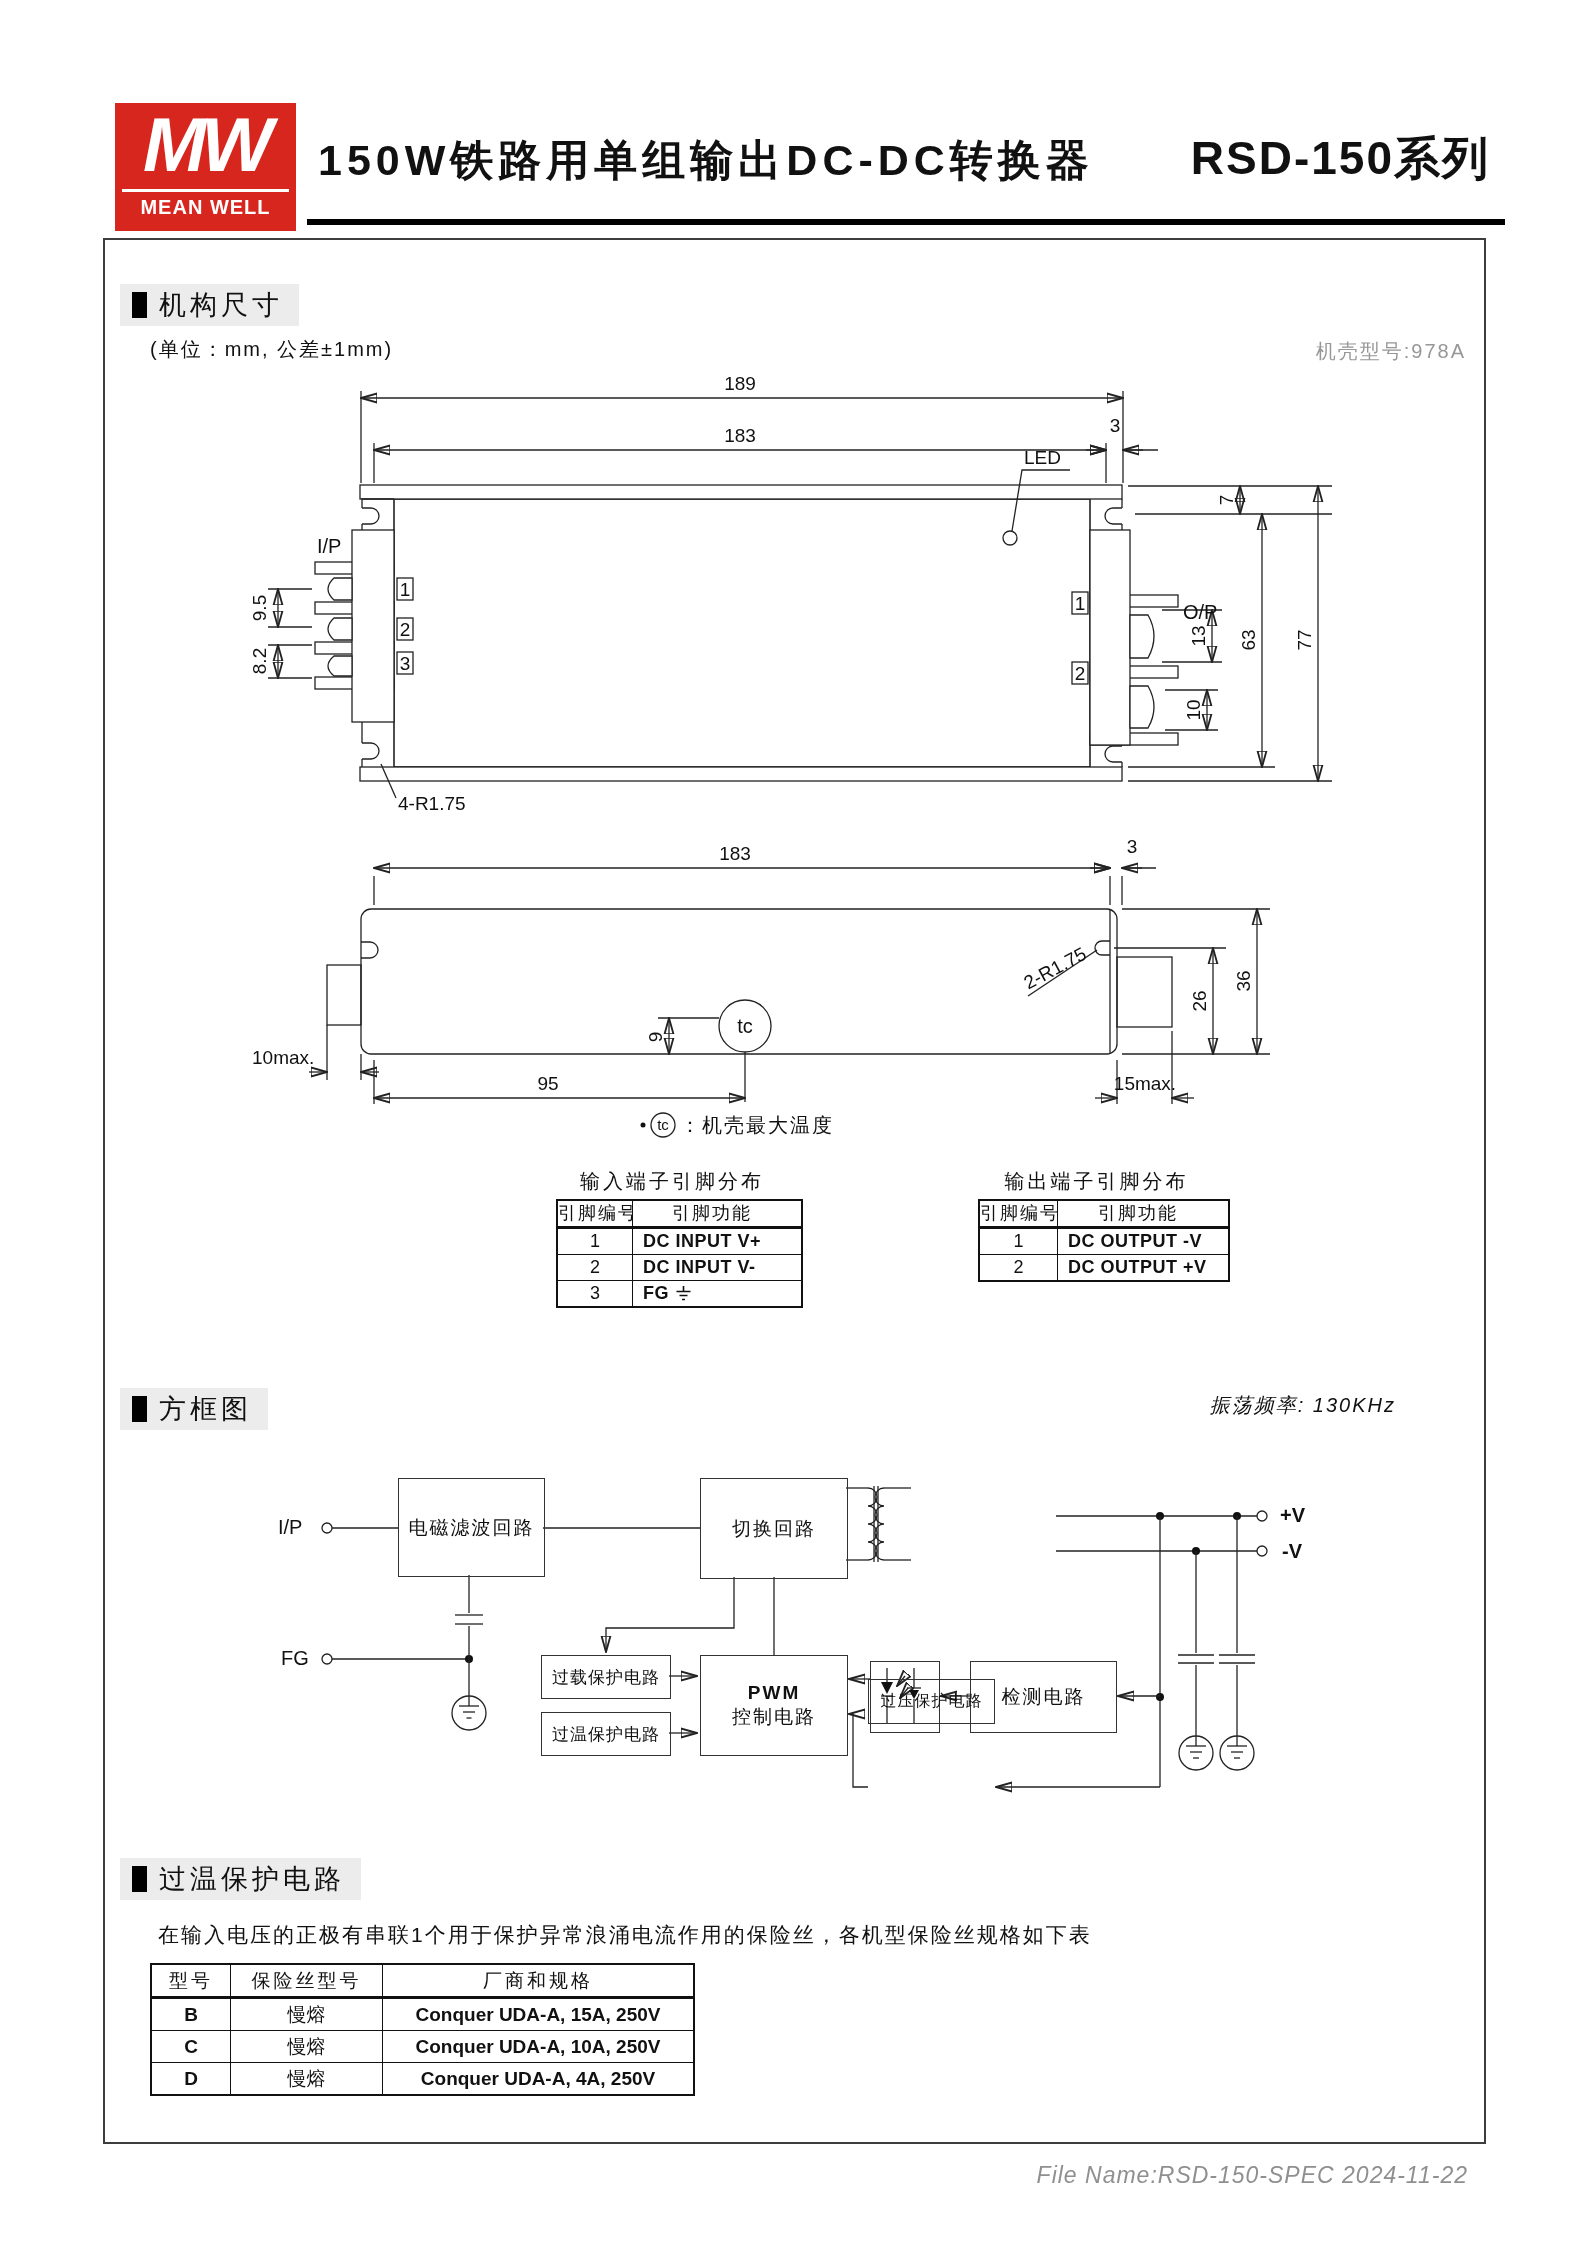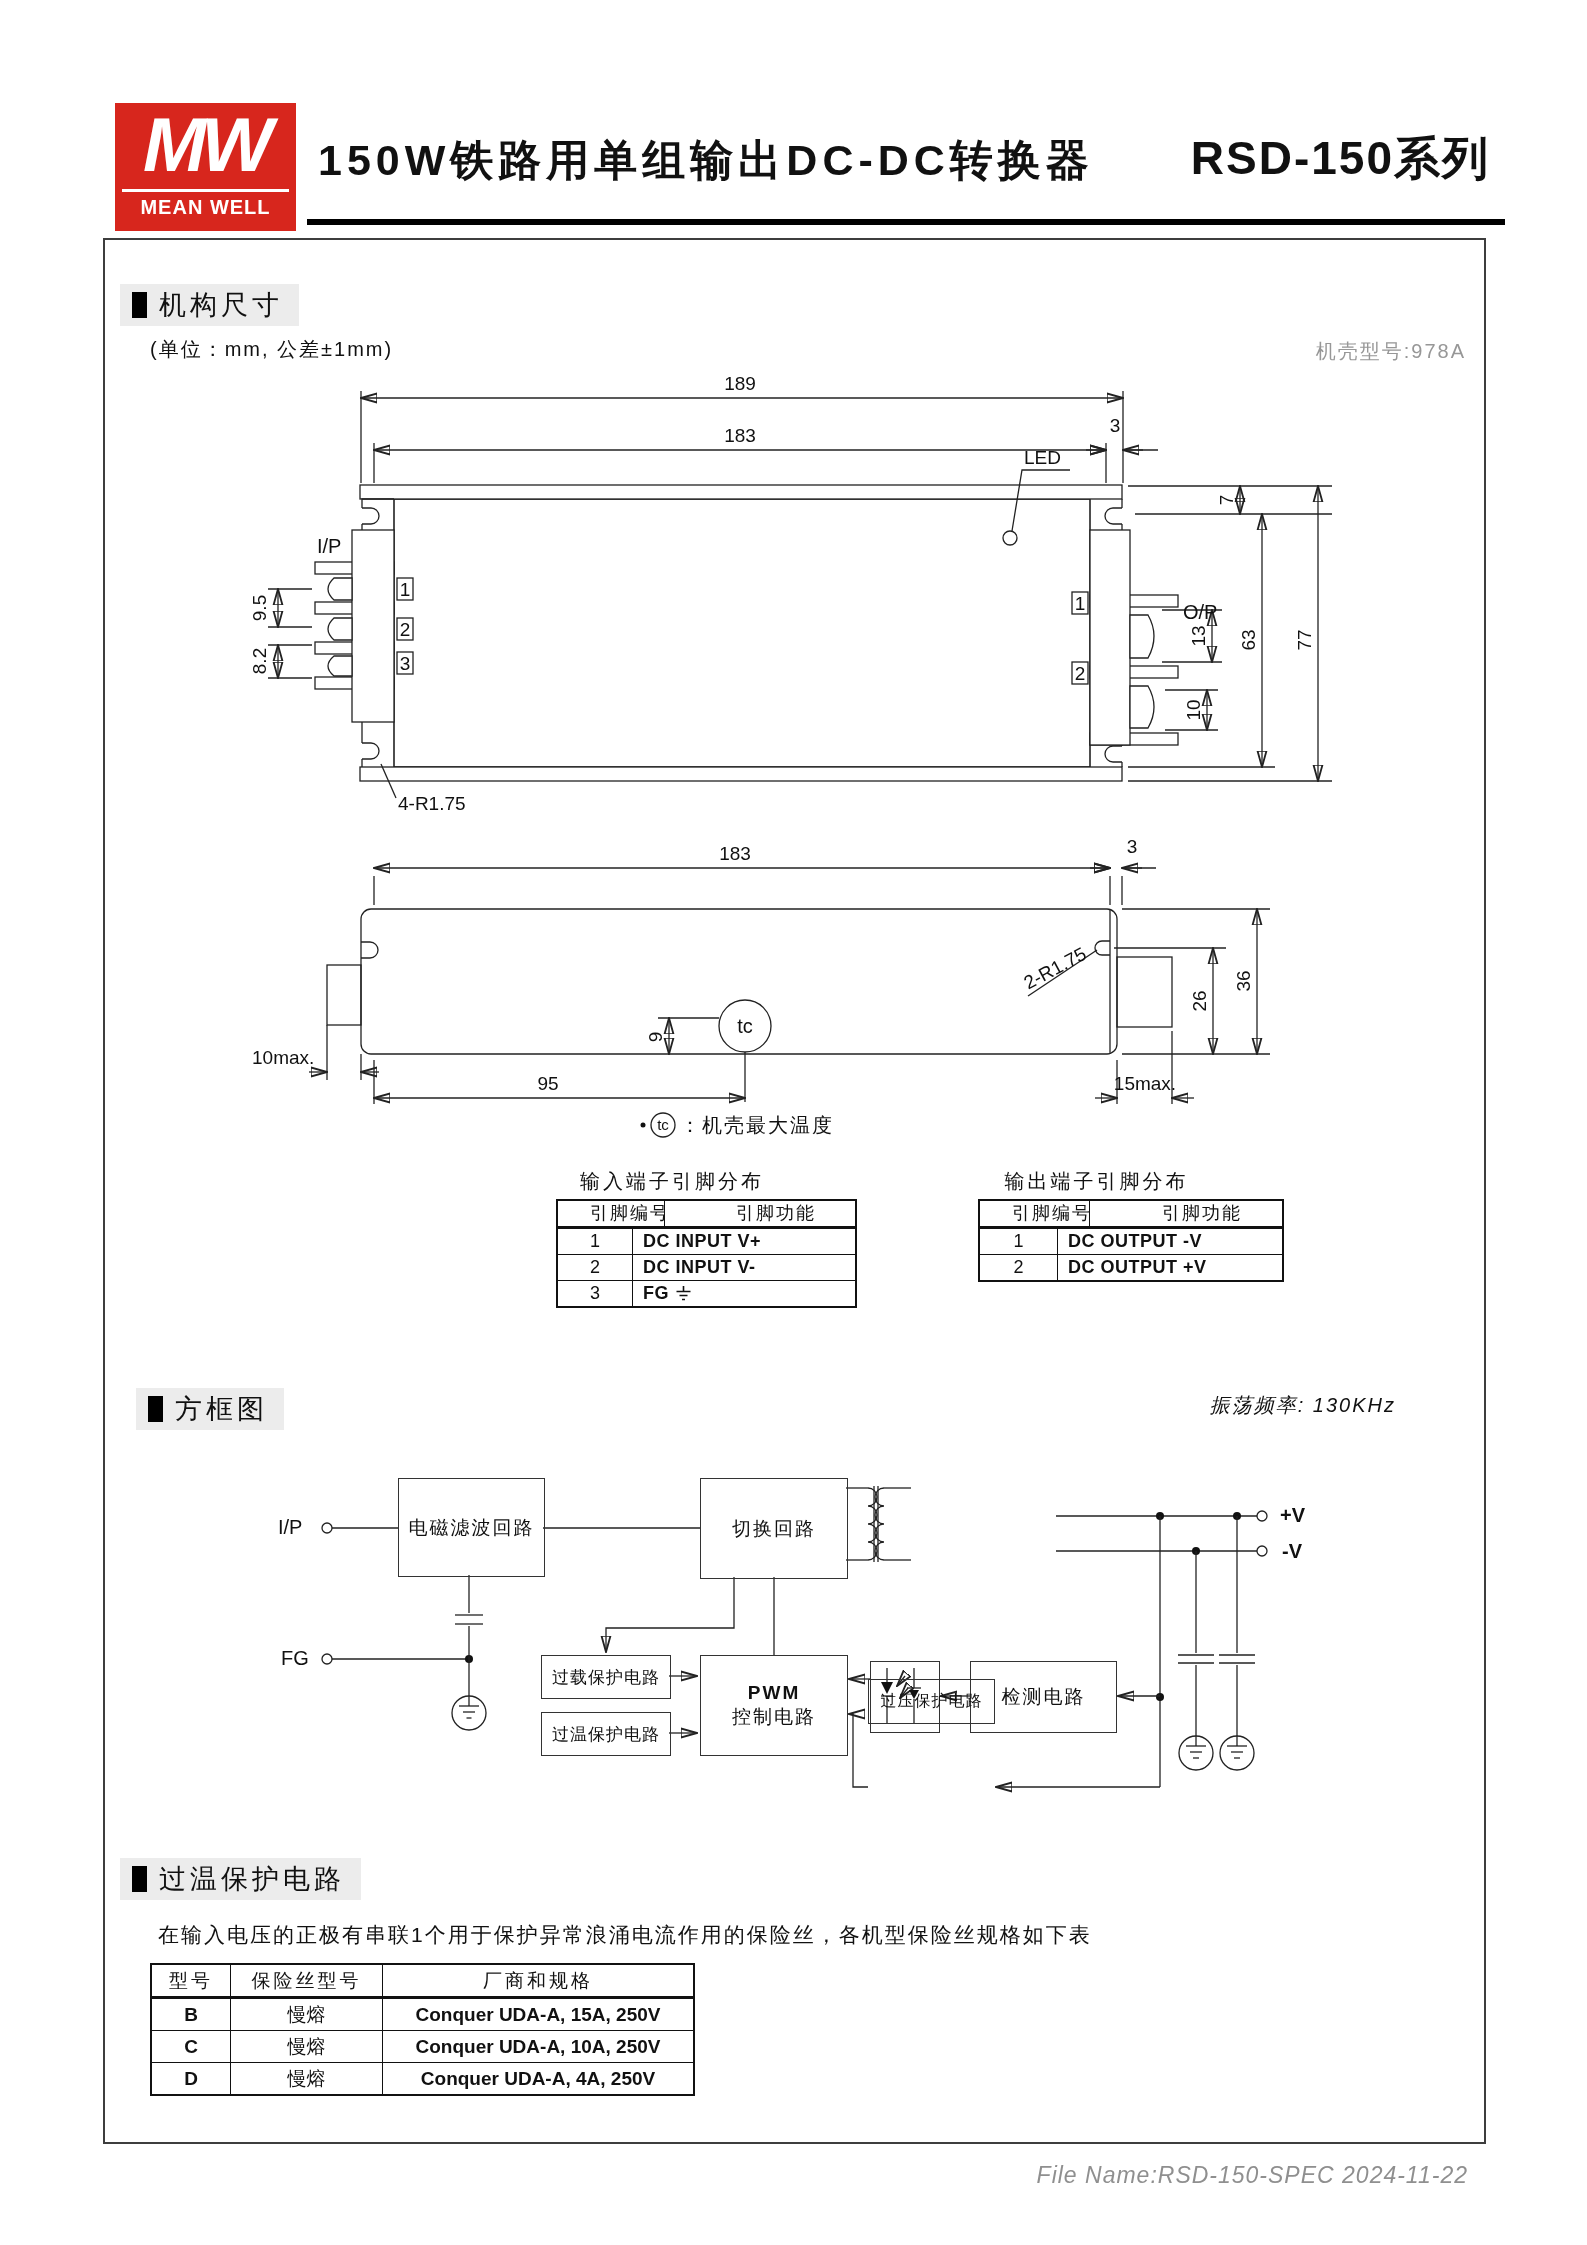--- a/index.html
+++ b/index.html
@@ -25,21 +25,21 @@
   .right{text-align:right;}
   
   .ttl{font-size:20px;letter-spacing:3px;text-align:center;white-space:nowrap;}
   .ptable{border:2px solid #111;}
   .ptable .r{display:flex;border-top:1px solid #111;}
   .ptable .r.h{border-top:none;border-bottom:2px solid #111;}
   .ptable .c{height:25px;line-height:25px;font-size:18px;text-align:center;white-space:nowrap;overflow:hidden;}
   .ptable .ca{border-right:1px solid #111;}
   .in .ca{width:74px;} .in .cb{width:158px;}
   .out .ca{width:77px;} .out .cb{width:160px;}
-  .ptable .h .c{letter-spacing:2px;padding-left:32px;}
+  .ptable .h .c{letter-spacing:2px;}
   .lat{font-weight:bold;text-align:left !important;padding-left:10px;letter-spacing:0.5px;}
   .earth{vertical-align:-2px;margin-left:6px;}
   
   .bx{border:1.6px solid #333;display:flex;flex-direction:column;align-items:center;justify-content:center;
       font-size:19px;letter-spacing:2px;text-align:center;white-space:nowrap;}
   .lab{font-size:20px;white-space:nowrap;}
   .bold{font-weight:bold;}
   
   .ftable{border:2px solid #111;}
   .ftable .r{display:flex;border-top:1px solid #111;}
@@ -396,21 +396,21 @@
     <div class="r">
       <div class="c ca">1</div>
       <div class="c cb lat">DC OUTPUT -V</div>
     </div>
     <div class="r">
       <div class="c ca">2</div>
       <div class="c cb lat">DC OUTPUT +V</div>
     </div>
   </div>
 
-  <div class="abs sec" style="left:136px;top:1388px;">
+  <div class="abs sec" style="left:120px;top:1388px;">
     <span class="bullet"></span>
     <span>方框图</span>
   </div>
   <div class="abs note right" style="left:1040px;top:1392px;width:356px;font-style:italic;">振荡频率: 130KHz</div>
 
   <div class="abs lab" style="left:278px;top:1516px;">I/P</div>
   <div class="abs lab" style="left:281px;top:1647px;">FG</div>
   <div class="abs lab bold" style="left:1280px;top:1504px;">+V</div>
   <div class="abs lab bold" style="left:1282px;top:1540px;">-V</div>
 

